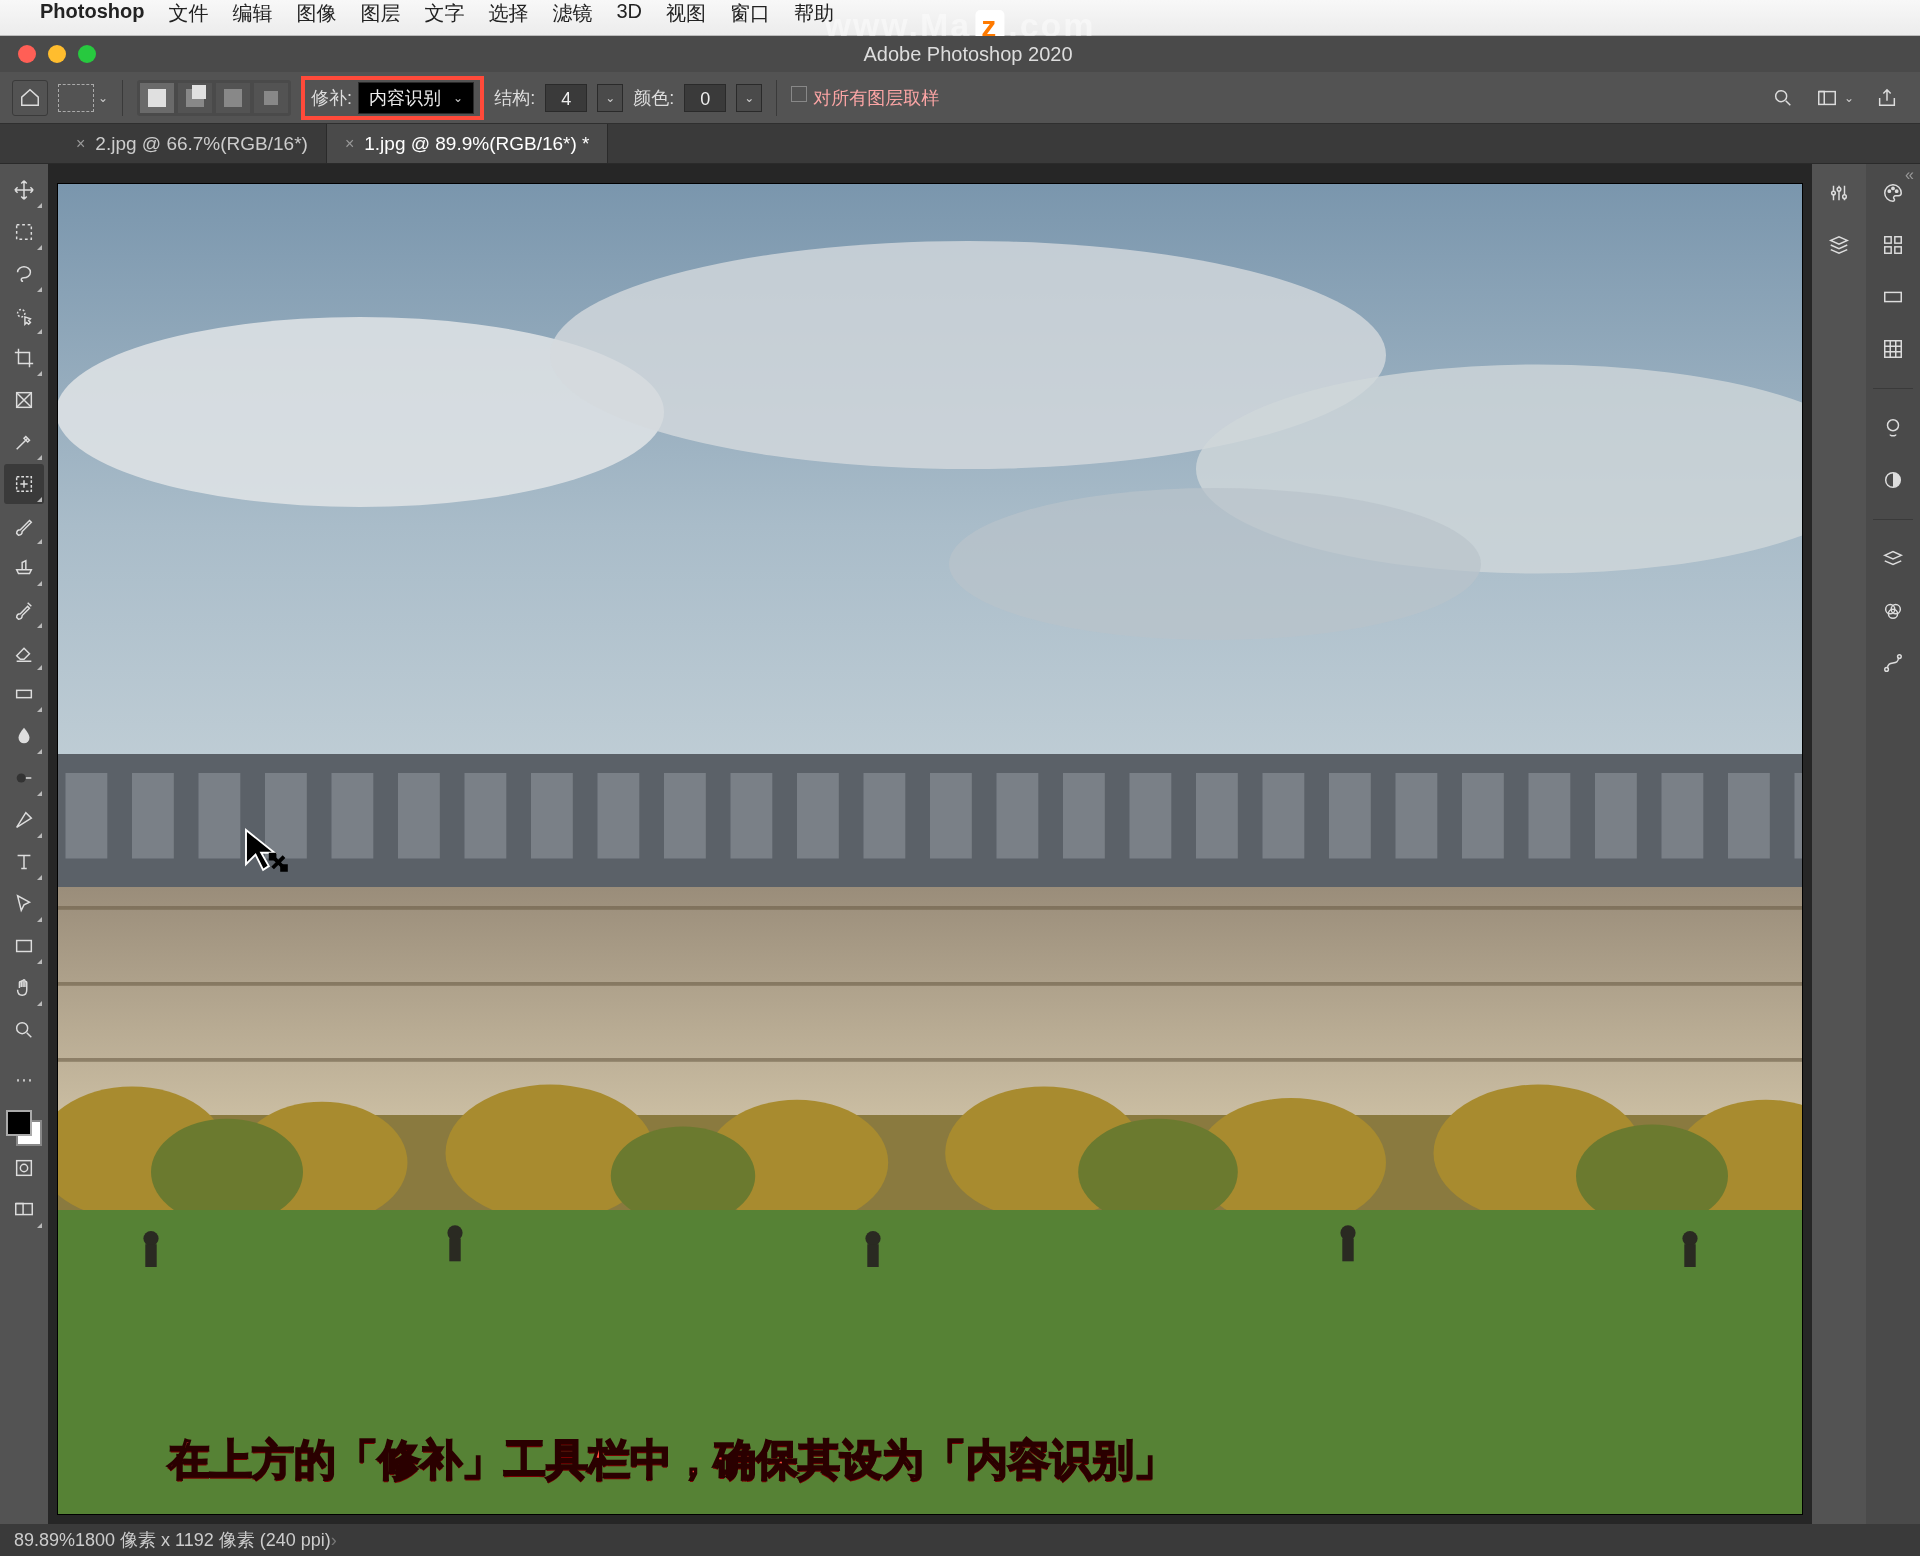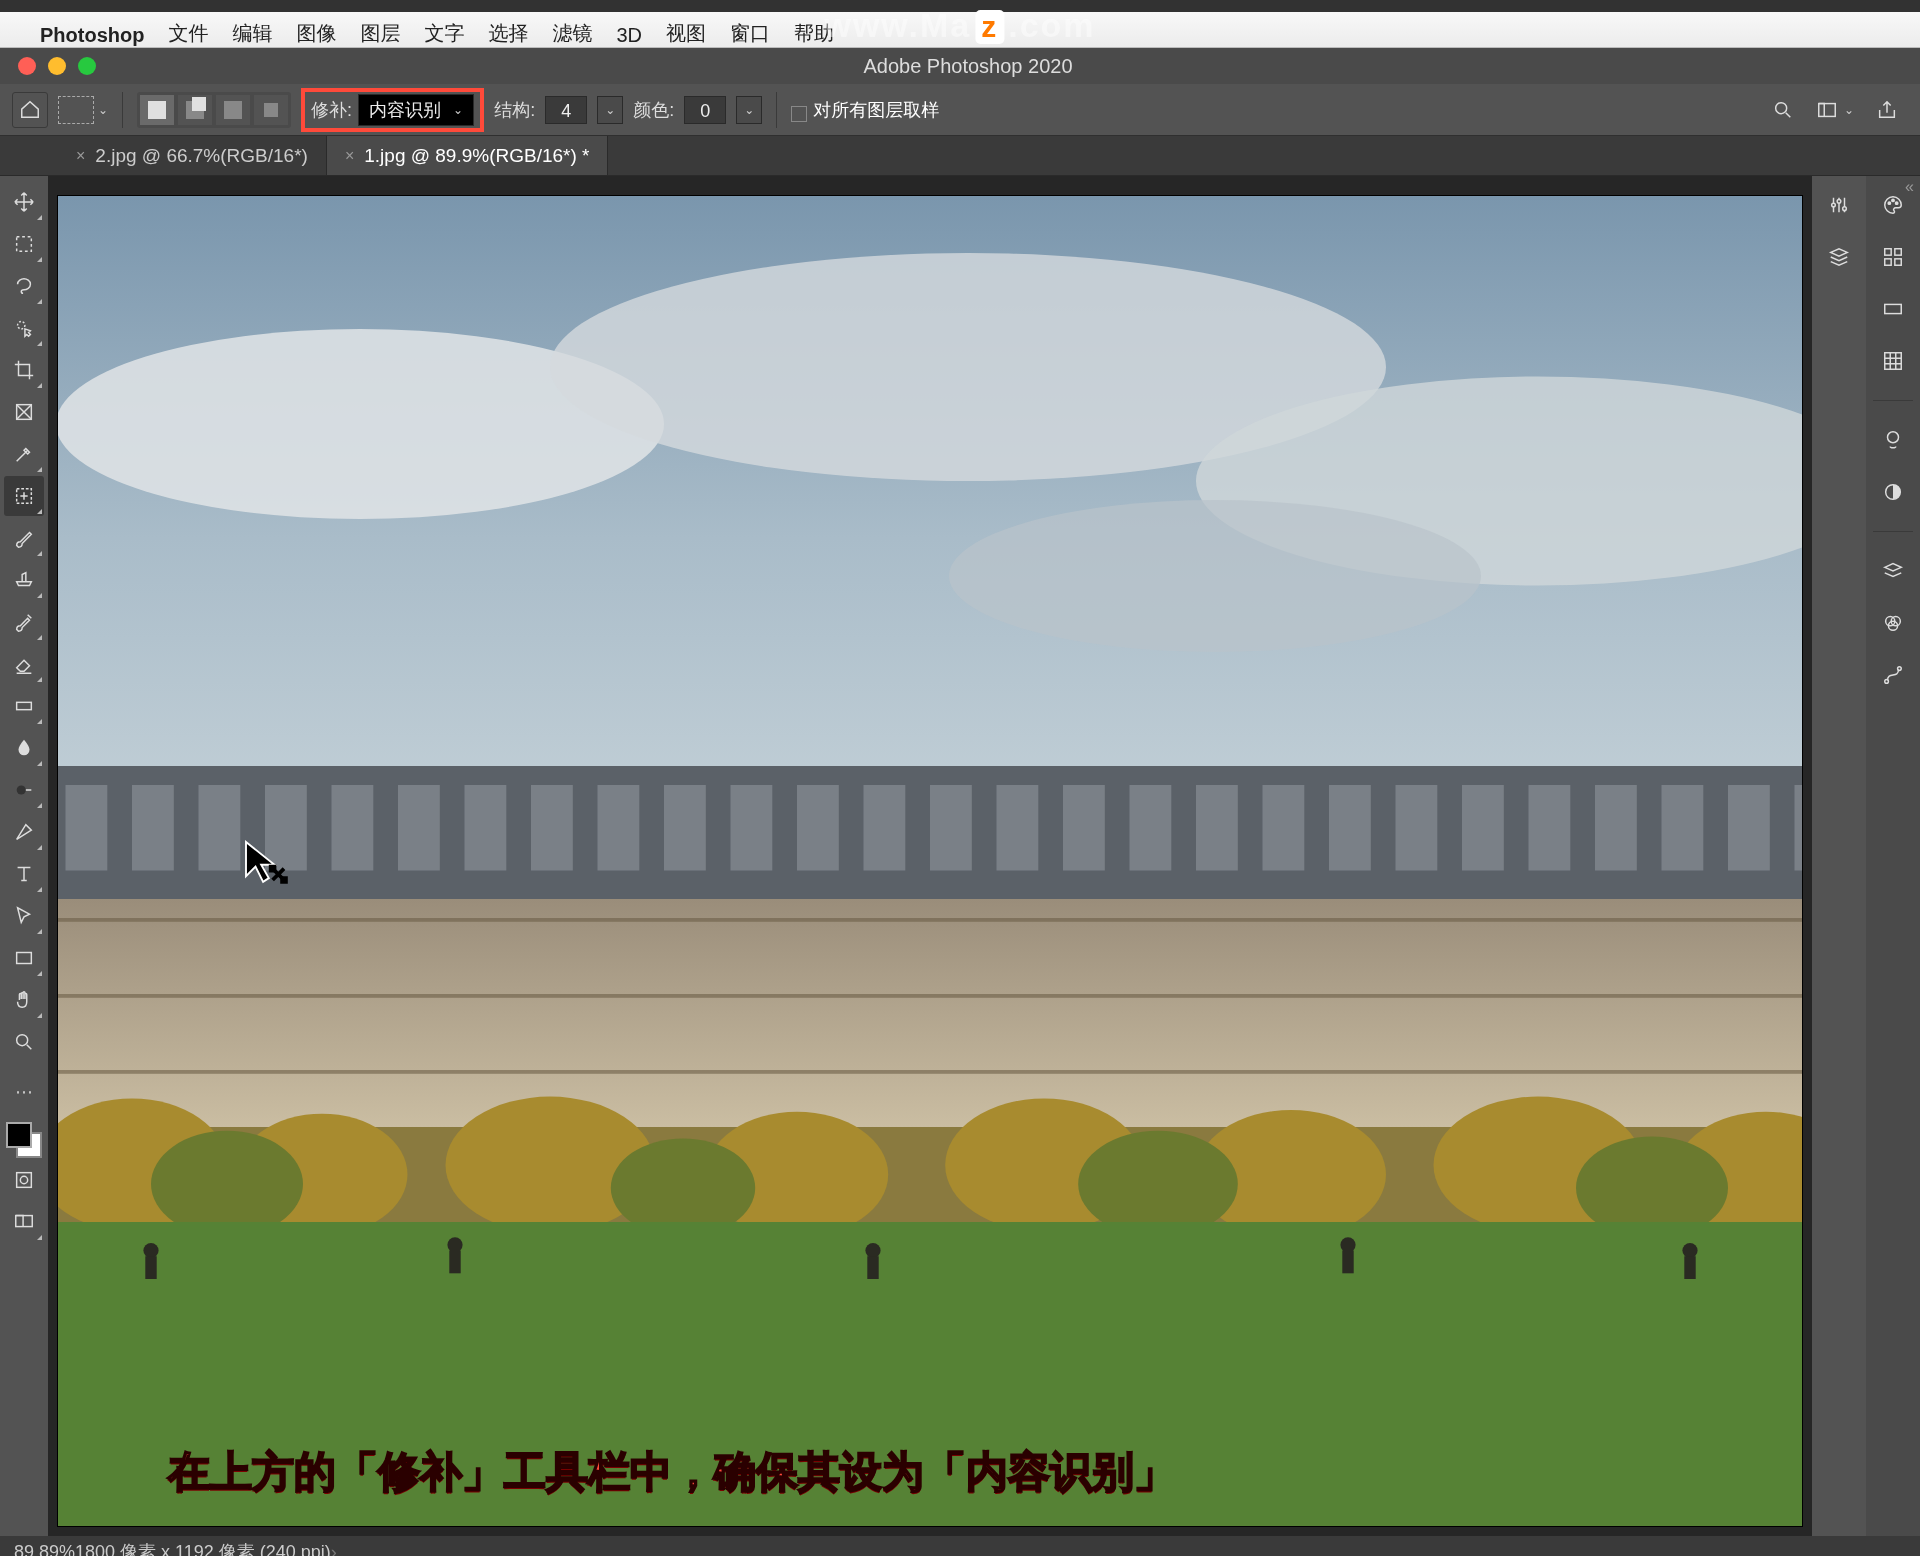--- a/index.html
+++ b/index.html
@@ -1,19 +1,19 @@
 <!DOCTYPE html>
 <html><head>
 <meta charset="utf-8">
 <style>
 * { margin: 0; padding: 0; box-sizing: border-box; user-select: none; }
 body { font-family: -apple-system, "Helvetica Neue", Arial, sans-serif; background: #323232; width: 1920px; height: 1556px; overflow: hidden; position: relative; }
 
 
-.macos-menubar { height: 36px; background: linear-gradient(#f8f8f8,#ececec); display: flex; align-items: flex-end; padding: 0 16px; gap: 24px; font-size: 20px; color: #222; border-bottom: 1px solid #bcbcbc; margin-top: 12px; }
+.macos-menubar { height: 36px; background: linear-gradient(#f8f8f8,#ececec); display: flex; align-items: flex-start; padding: 0 16px; gap: 24px; font-size: 20px; color: #222; border-bottom: 1px solid #bcbcbc; }
 .macos-menubar .apple { font-size: 24px; }
 .macos-menubar .app-name { font-weight: 700; }
 
 
 .window-title { height: 36px; background: #4a4a4a; display: flex; align-items: center; position: relative; }
 .traffic-lights { display: flex; gap: 12px; padding-left: 18px; }
 .tl { width: 18px; height: 18px; border-radius: 50%; }
 .tl.red { background: #ff5f56; }
 .tl.yellow { background: #ffbd2e; }
 .tl.green { background: #27c93f; }
@@ -147,21 +147,21 @@
 
   <span>结构:</span>
   <div class="num-box">4</div>
   <div class="caret-btn">⌄</div>
 
   <span>颜色:</span>
   <div class="num-box">0</div>
   <div class="caret-btn">⌄</div>
 
   <div class="divider-v"></div>
-  <label style="display:flex;align-items:flex-end;color:#ffffff;">
+  <label style="display:flex;align-items:flex-start;color:#fca5a5;">
     <span class="checkbox"></span>
     <span>对所有图层取样</span>
   </label>
 
   <div class="options-right">
     <svg class="ico" viewBox="0 0 24 24">
         <circle cx="10" cy="10" r="6"></circle>
         <path d="m15 15 5 5"></path>
       </svg>
     <div style="display:flex;align-items:center;gap:4px;">

